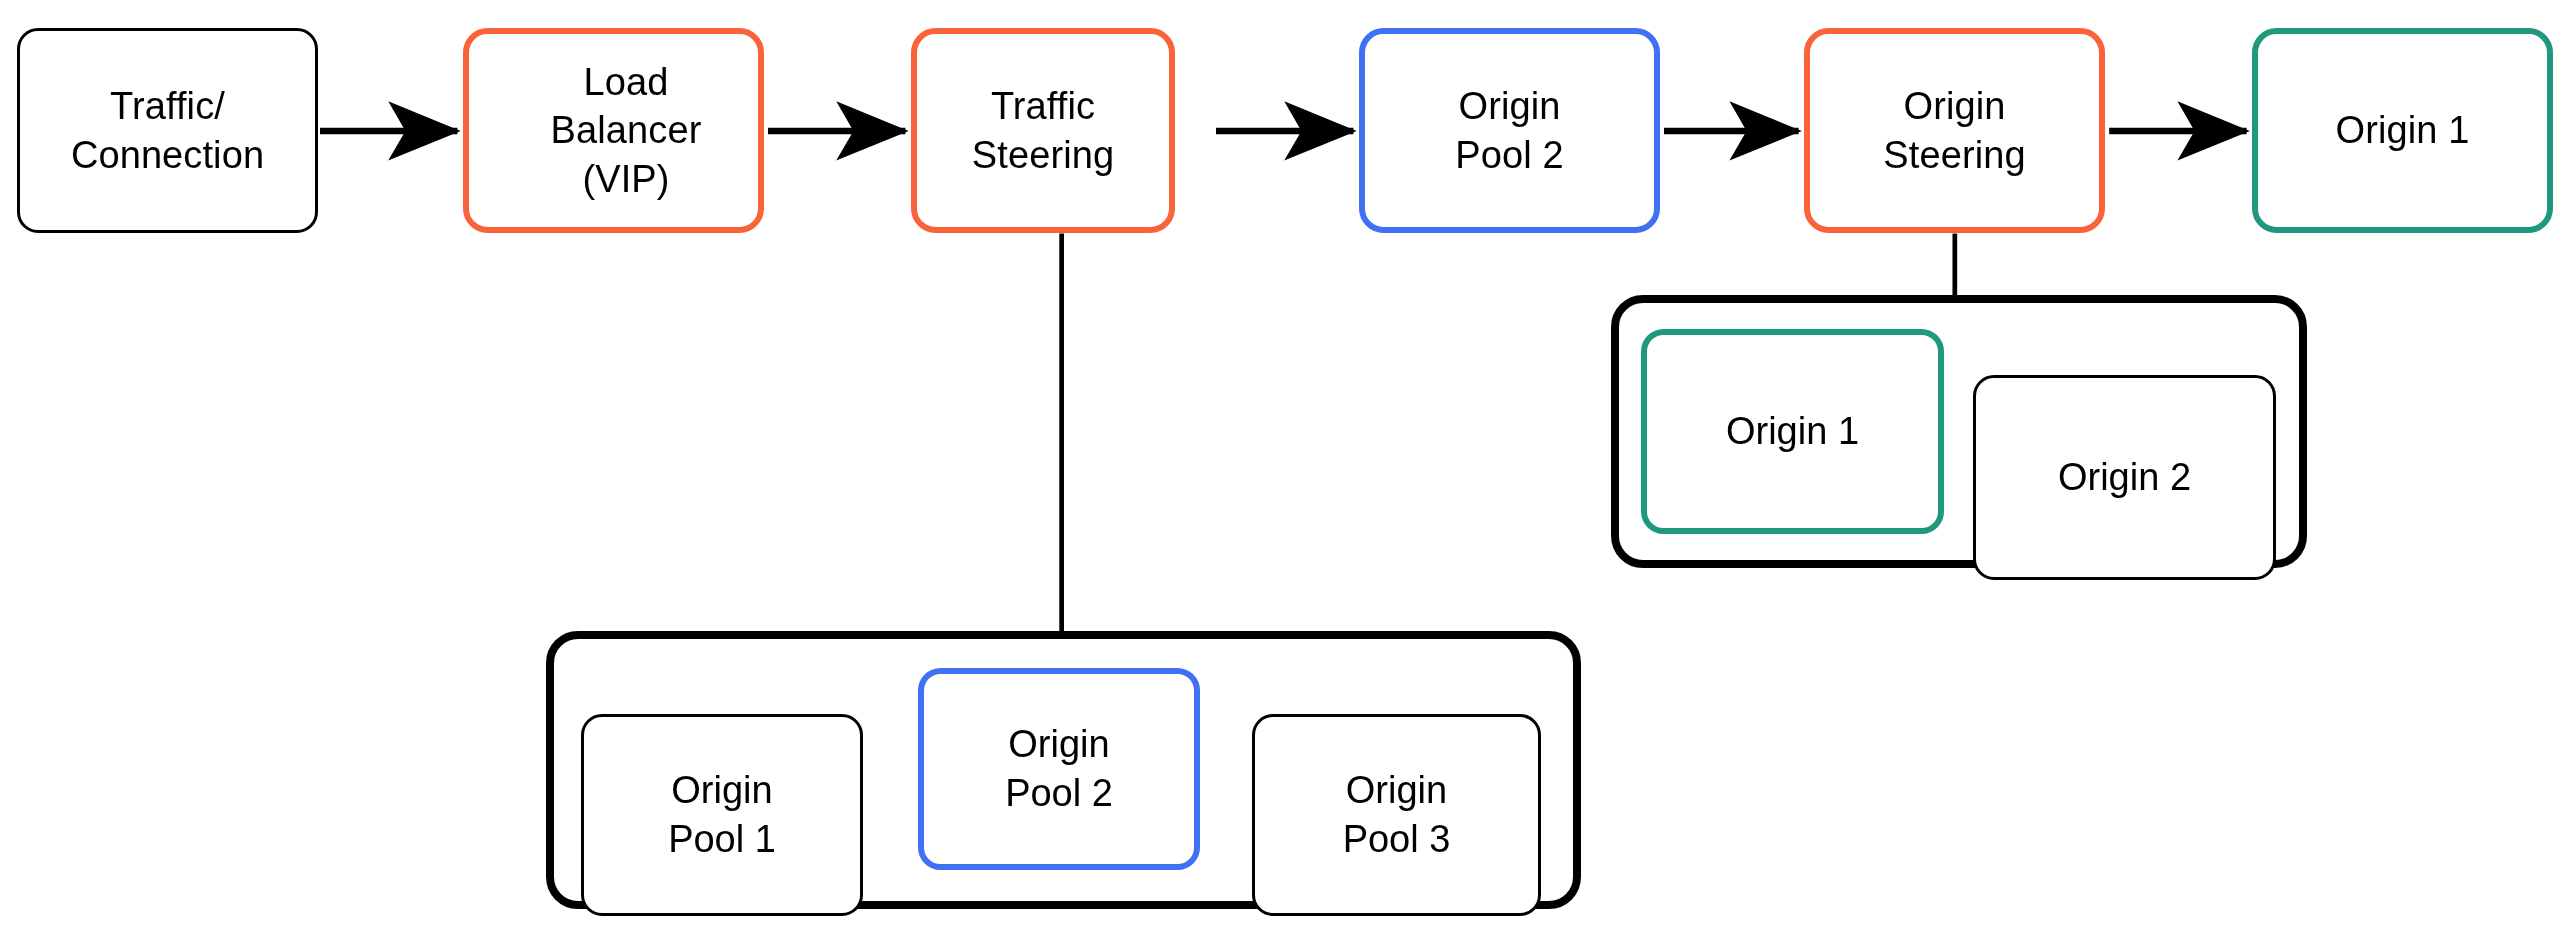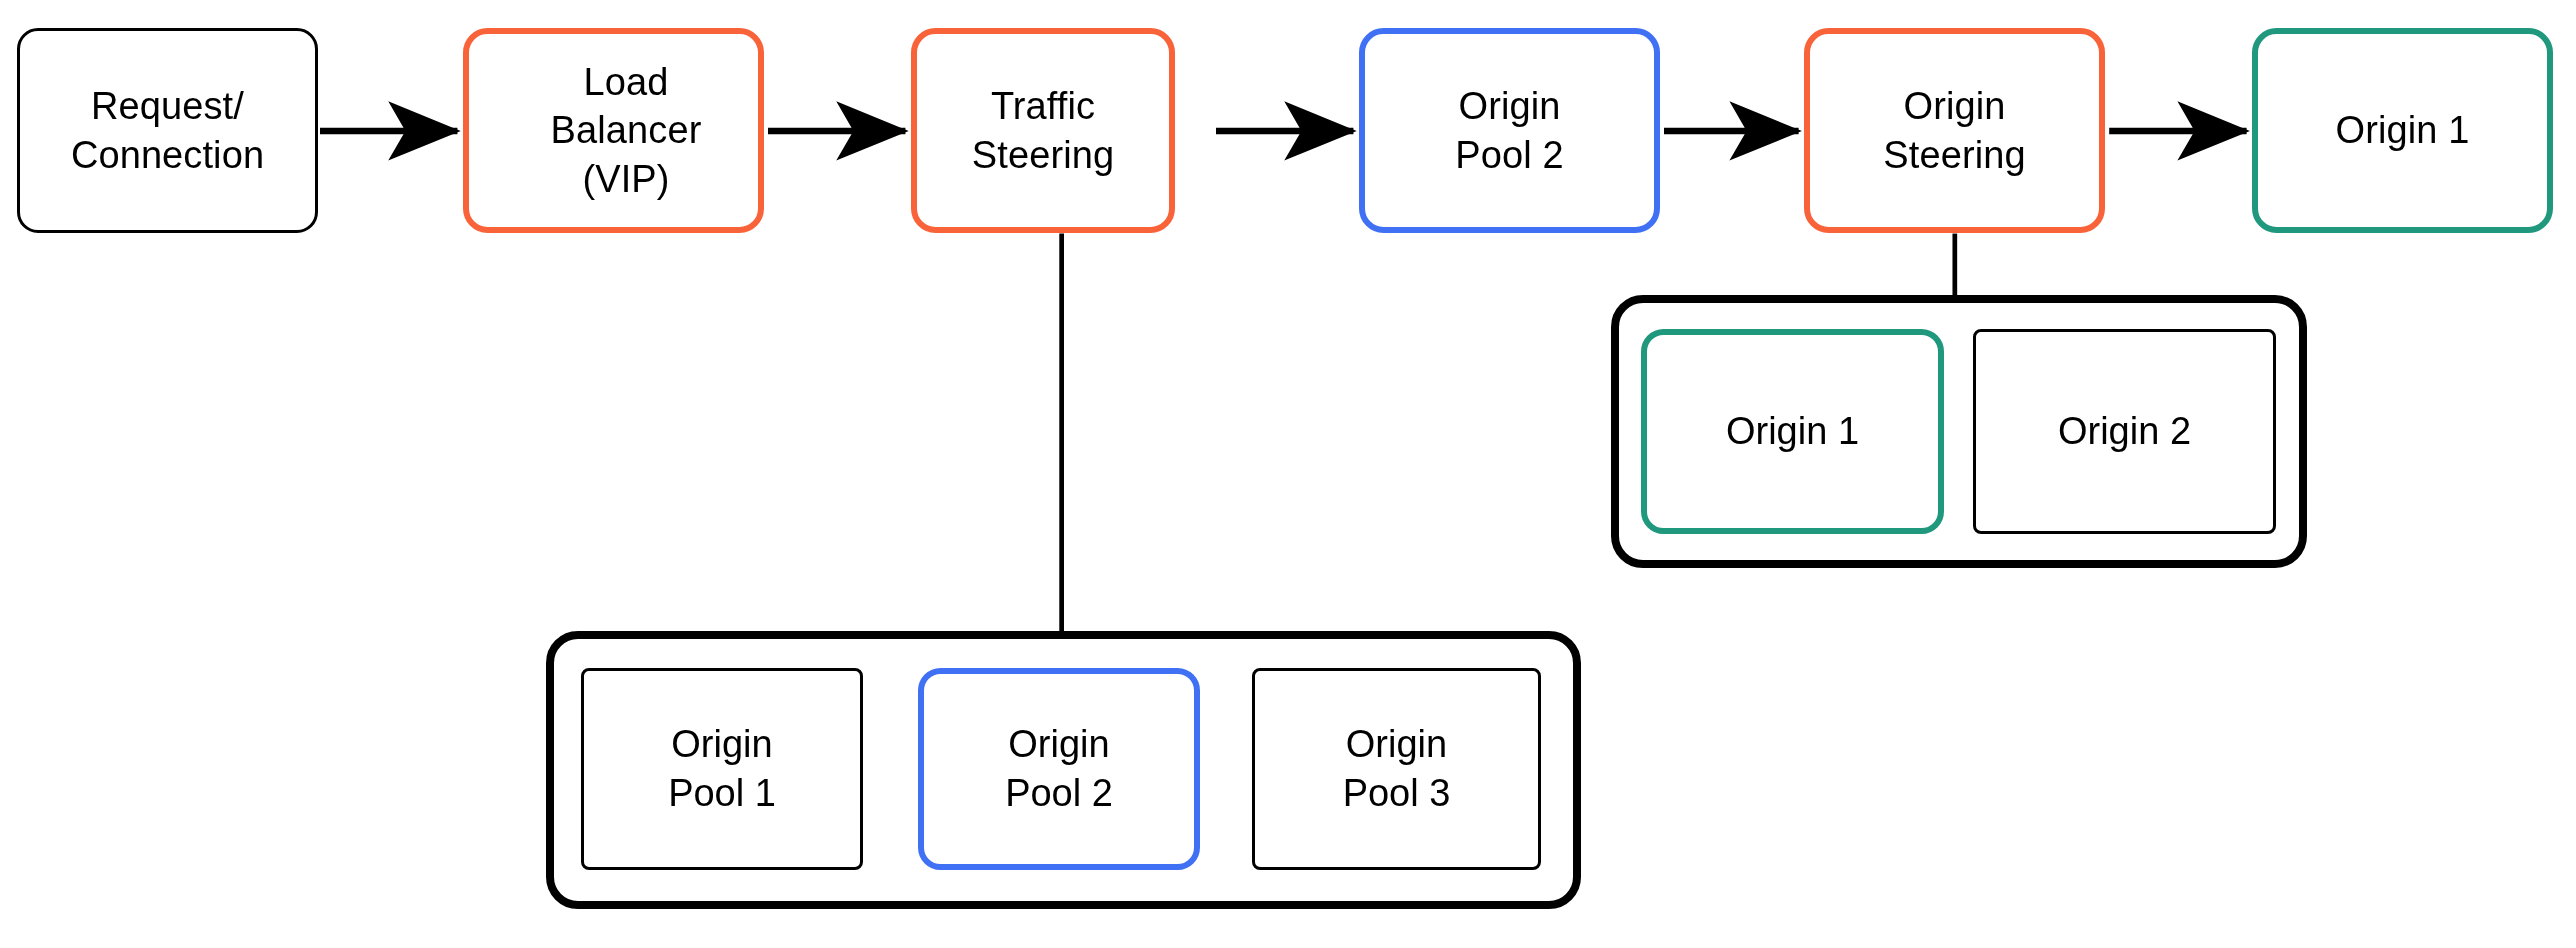--- a/index.html
+++ b/index.html
@@ -66,21 +66,22 @@
     justify-content: center;
     text-align: center;
     color: #000000;
     font-size: 38px;
     line-height: 1.28;
     white-space: pre-line;
     border-style: solid;
   }
   .child-node.thin {
     border-width: 3.8px;
-    border-radius: 8px;
+    border-radius: 21px;
+    margin-top: 46px;
   }
   .child-node.thick {
     border-width: 6.6px;
     border-radius: 22.6px;
   }
 </style>
 </head>
 <body>
 
 <div id="diagram-canvas">
@@ -96,21 +97,21 @@
     <line x1="816" y1="139" x2="962" y2="139" stroke="#000000" stroke-width="7" marker-end="url(#arrowhead)"></line>
     <line x1="1292" y1="139" x2="1438" y2="139" stroke="#000000" stroke-width="7" marker-end="url(#arrowhead)"></line>
     <line x1="1768" y1="139" x2="1911" y2="139" stroke="#000000" stroke-width="7" marker-end="url(#arrowhead)"></line>
     <line x1="2241" y1="139" x2="2387" y2="139" stroke="#000000" stroke-width="7" marker-end="url(#arrowhead)"></line>
 
     <line x1="1128" y1="248" x2="1128" y2="676" stroke="#000000" stroke-width="5"></line>
     <line x1="2077" y1="248" x2="2077" y2="318" stroke="#000000" stroke-width="5"></line>
   </svg>
 
   <div class="node plain" style="left:17px; top:28px; width:301px; height:205px; border-color:#000000;">
-    <span>Request/
+    <span>Traffic/
 Connection</span>
   </div>
 
   <div class="node primary" style="left:463px; top:28px; width:301px; height:205px; border-color:#F9633A;padding-left:25px;">
     <span>Load
 Balancer
 (VIP)</span>
   </div>
 
   <div class="node primary" style="left:911px; top:28px; width:264px; height:205px; border-color:#F9633A;">

